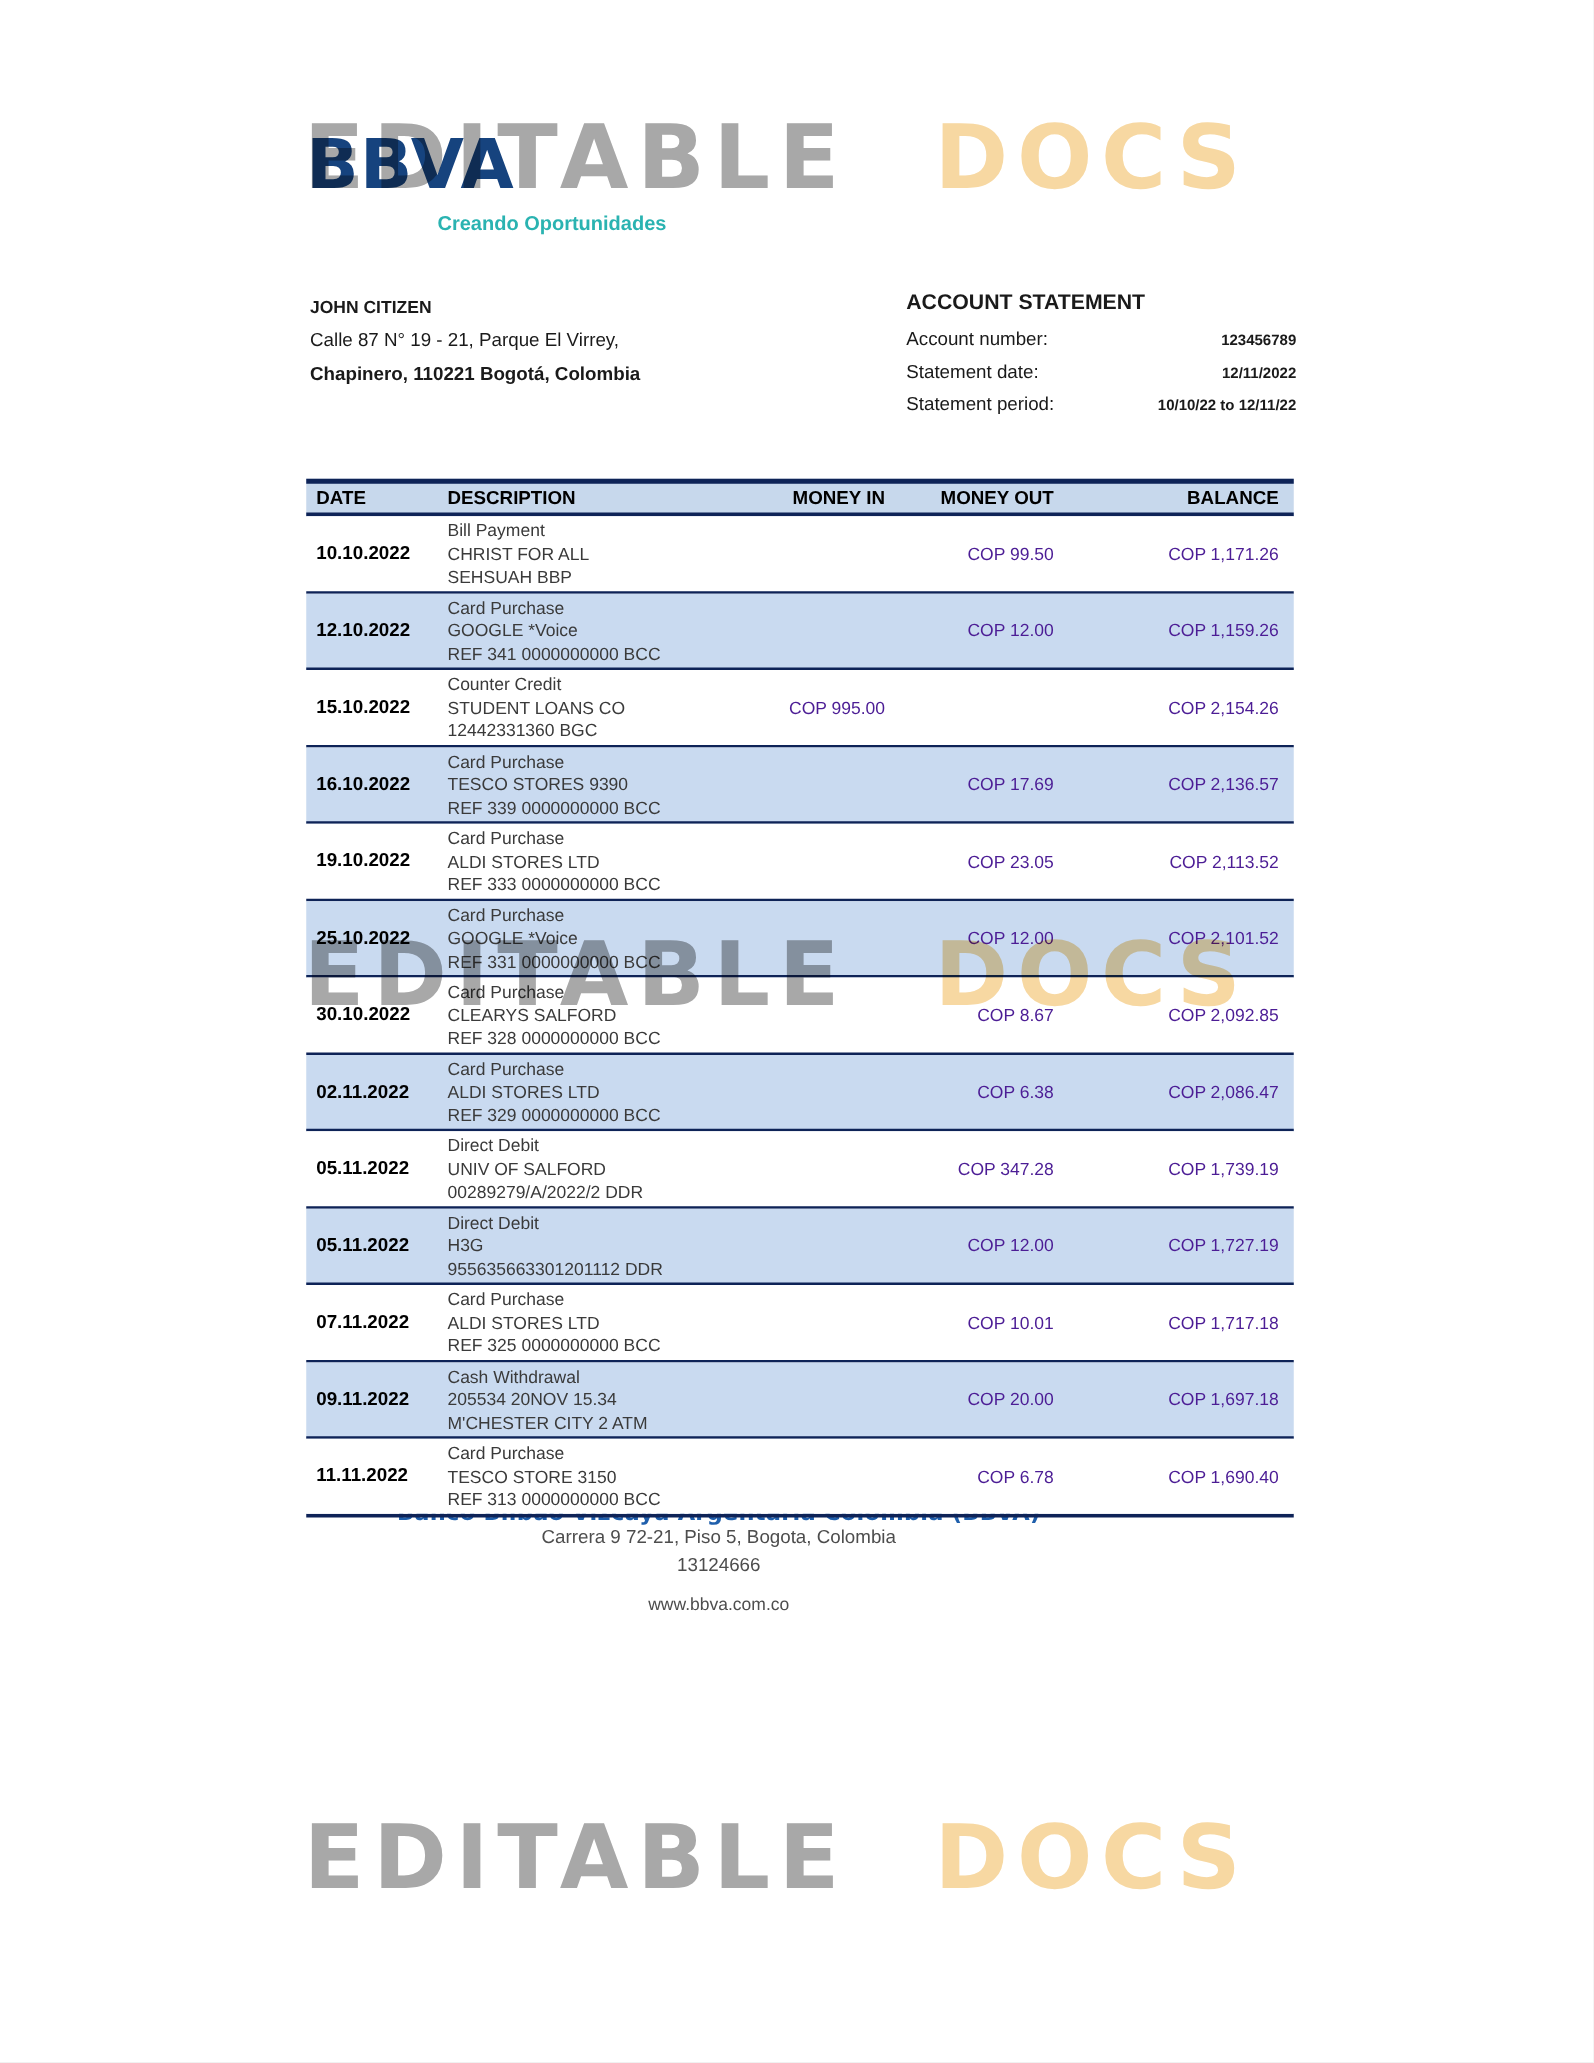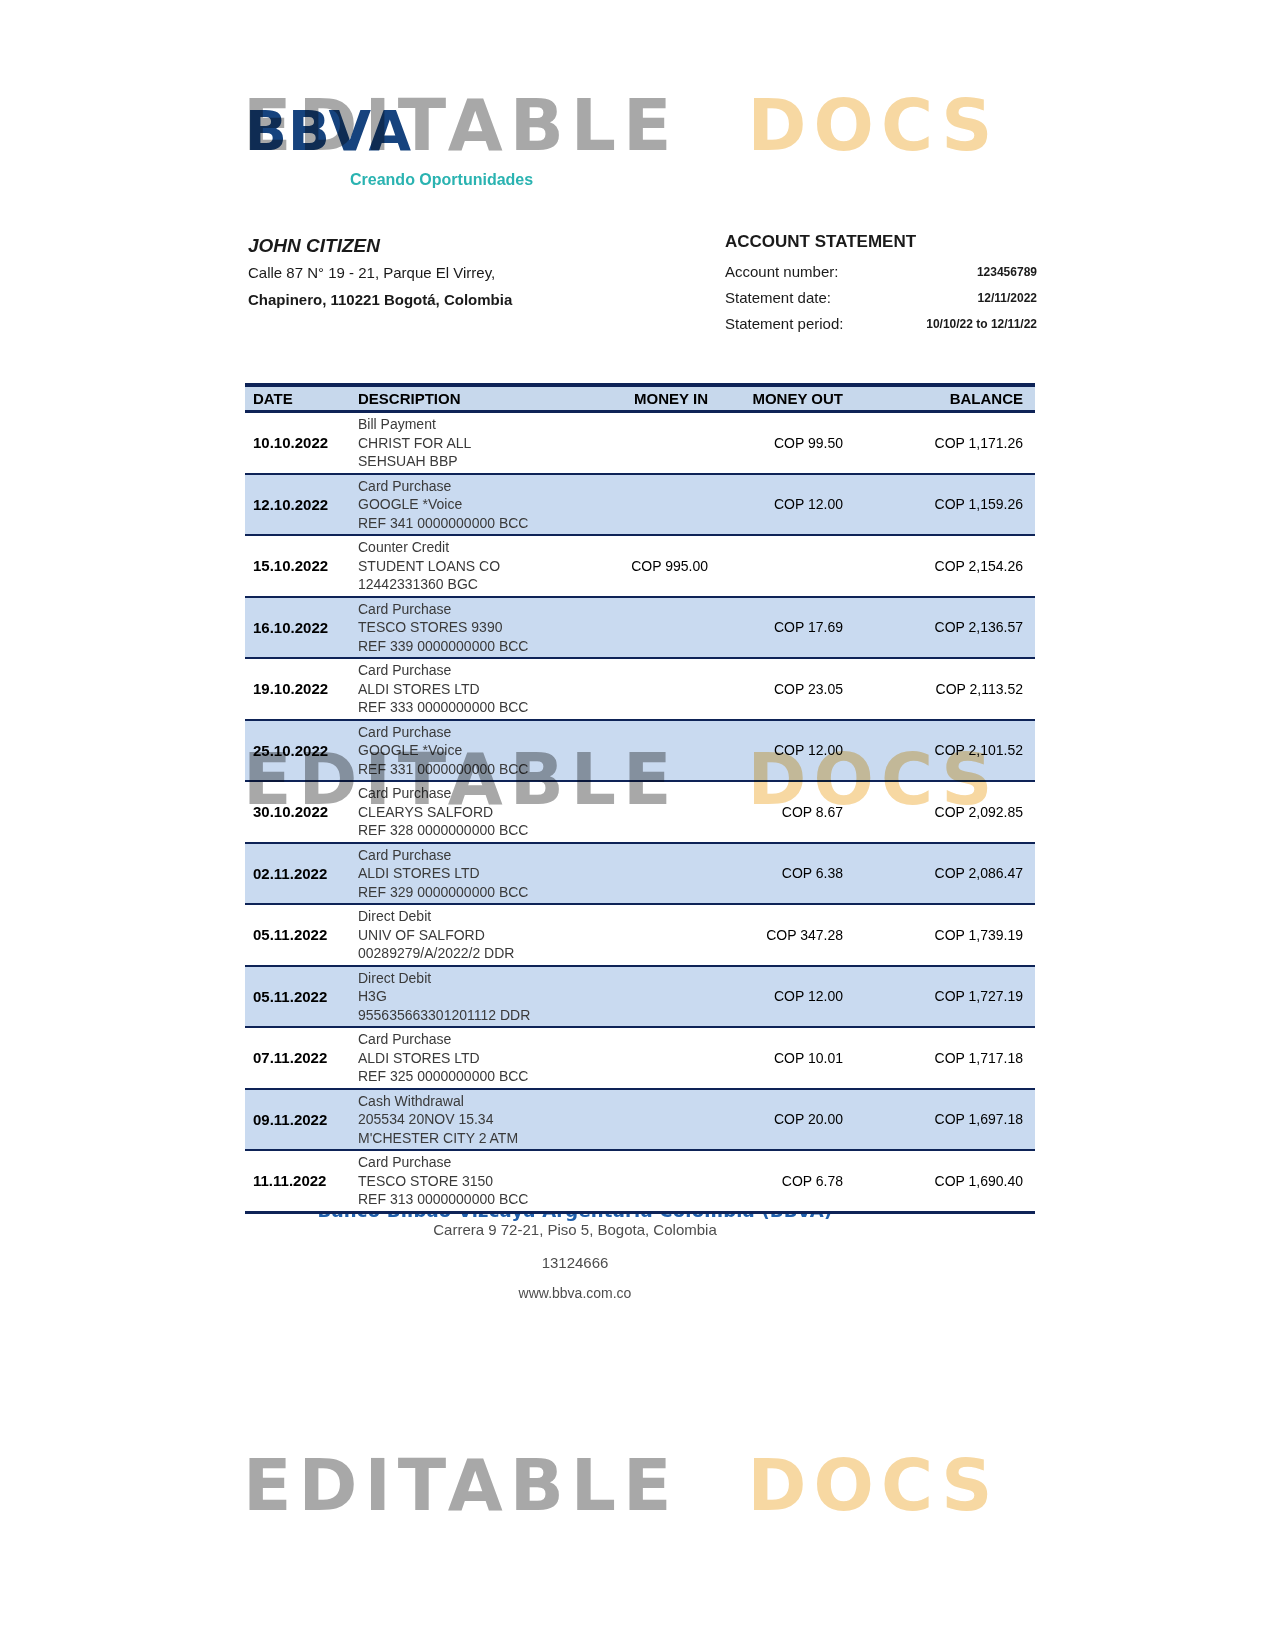--- a/index.html
+++ b/index.html
@@ -30,21 +30,21 @@
     color:var(--brand-navy,#16437e); line-height:1;
     font-family:"DejaVu Sans", sans-serif;
   }
   .tagline {
     margin-top:12px; margin-left:105px;
     font-size:16px; font-weight:600;
     color:var(--brand-teal,#2ab3b1);
   }
   
   .customer { position:absolute; left:248px; top:232px; line-height:27px; }
-  .customer .cust-name { font-size:19px; font-weight:bold;font-style:italic; }
+  .customer .cust-name { font-size:14px; font-weight:bold; }
   .customer .cust-line1 { font-size:15px; font-weight:500; }
   .customer .cust-line2 { font-size:15px; font-weight:bold; }
   .statement { position:absolute; left:725px; top:232px; width:312px; }
   .statement .stmt-title { font-size:17px; font-weight:bold; margin-bottom:7px; }
   .stmt-row { display:flex; justify-content:space-between; line-height:26px; }
   .stmt-row .lbl { font-size:15px; font-weight:500; }
   .stmt-row .val { font-size:12px; font-weight:bold; text-align:right; }
   
   .txn-table {
     position:absolute; left:245px; top:383px; width:790px; z-index:1;
@@ -63,29 +63,29 @@
   .t-row {
     display:grid; grid-template-columns:105px 1fr 115px 135px 180px;
     min-height:55px; align-items:center;
     border-bottom:2px solid var(--table-navy,#0e2357);
     background:#ffffff;
   }
   .t-row:last-child { border-bottom:none; }
   .t-row:nth-child(even) { background:var(--row-blue,#c9daf0); }
   .t-row .date { padding:0 8px; font-size:15px; font-weight:bold; color:#000; }
   .t-row .desc { padding:2px 8px; font-size:14px; color:#3a3a3a; line-height:18.5px; }
-  .t-row .num  { padding:0 12px 0 8px; font-size:14px; color:#000000; text-align:right; }
+  .t-row .num  { padding:0 12px 0 8px; font-size:14px; color:#4c1d95; text-align:right; }
   
   .footer { position:absolute; left:245px; top:1200px; width:660px; text-align:center; }
   .footer .bank-name {
     font-size:18px; font-weight:bold; color:var(--footer-blue,#1f5fac);
     font-family:"DejaVu Sans", sans-serif; letter-spacing:0.2px;
   }
   .footer .bank-addr  { font-size:15px; color:#4d4d4d; }
-  .footer .bank-phone { margin-top:16px; font-size:15px; color:#4d4d4d; }
+  .footer .bank-phone { margin-top:6px; font-size:15px; color:#4d4d4d; }
   .footer .bank-url   { margin-top:14px; font-size:14px; color:#4d4d4d; }
 </style>
 </head>
 <body>
 
 <div class="page">
 
   <div class="wm wm-top">
     <span class="wm-gray">EDITABLE</span>
     <span class="wm-orange">DOCS</span>

